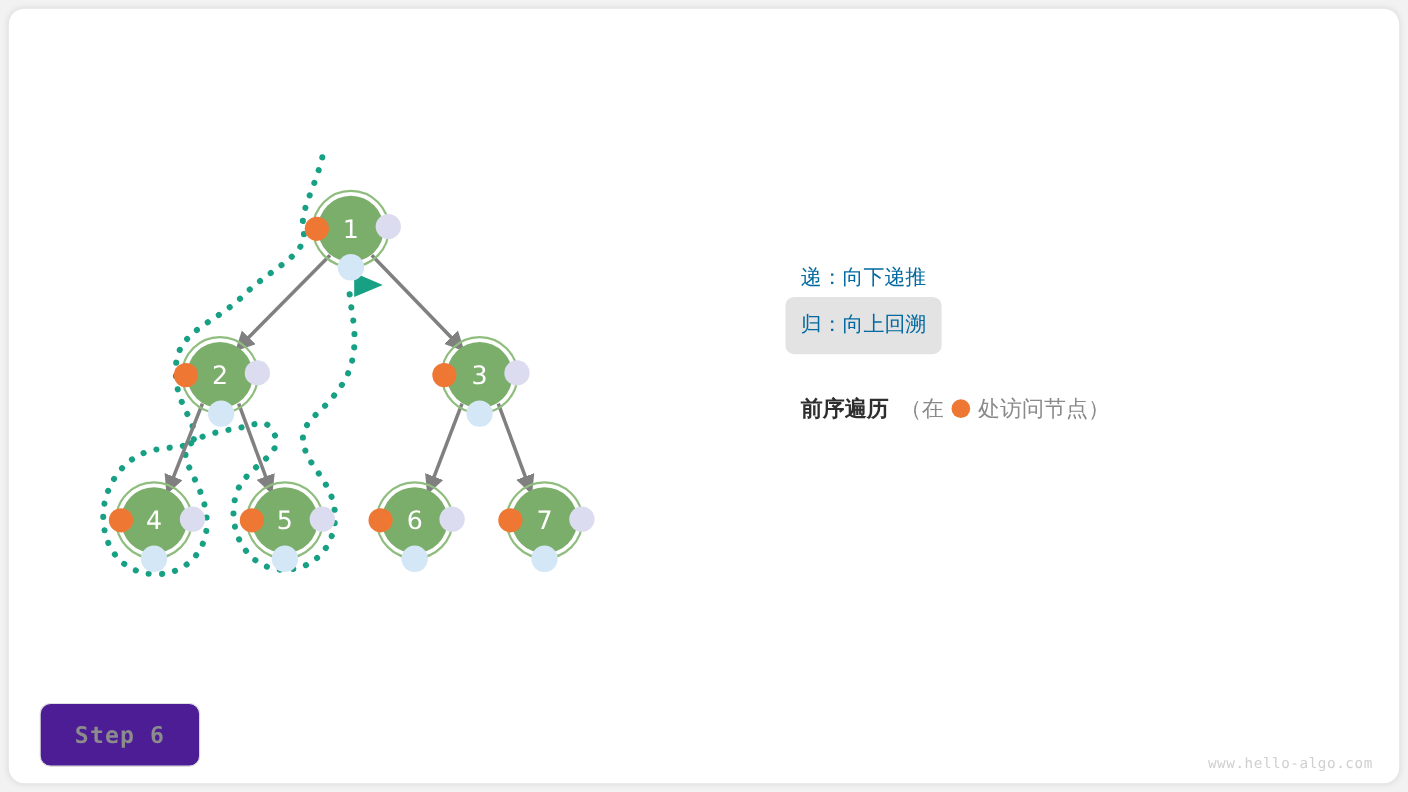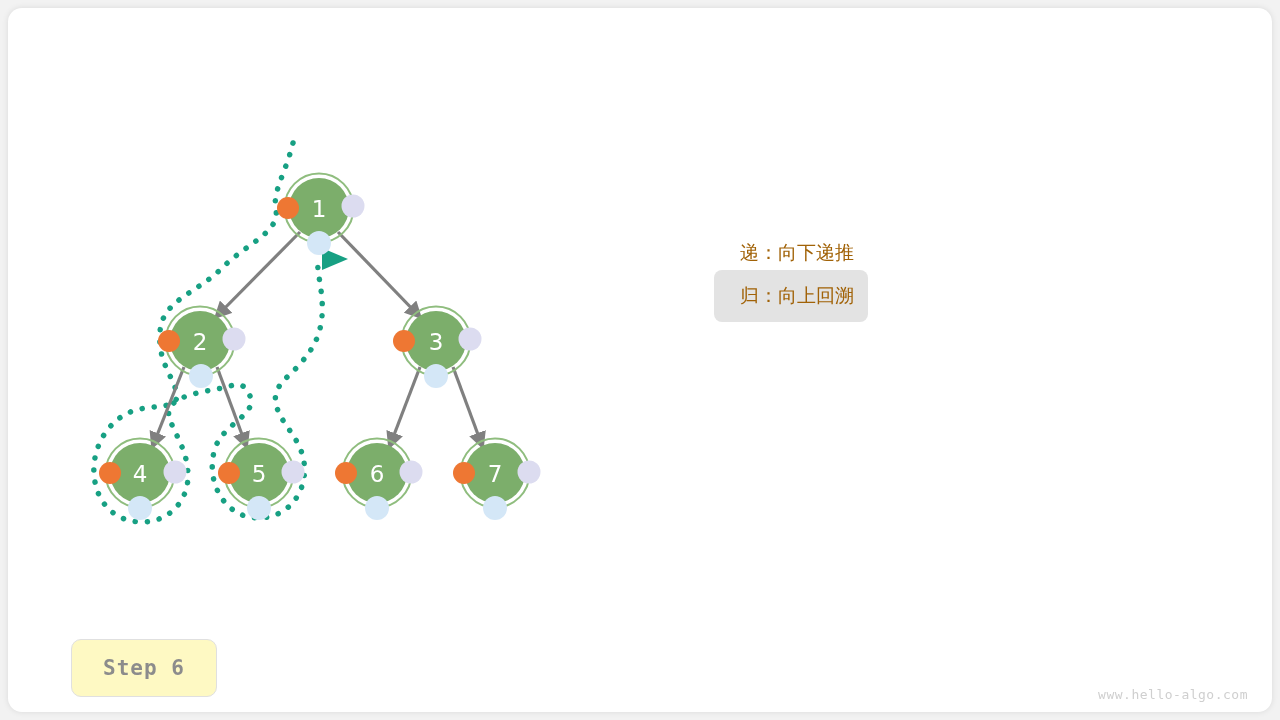--- a/index.html
+++ b/index.html
@@ -47,24 +47,23 @@
   
   #legend {
     position: absolute;
     left: 728px;
     top: 236px;
     width: 500px;
   }
   .legend-line {
     font-family: Liberation Sans, sans-serif;
     font-size: 19px;
-    color: #a16207;
+    color: #0369a1;
     line-height: 1.55;
     white-space: nowrap;
-    margin-left: 12px;
   }
   .legend-row {
     display: flex;
     align-items: center;
     height: 34px;
   }
   .legend-row.highlight {
     background: #e3e3e3;
     border-radius: 8px;
     padding: 0 14px;
@@ -105,30 +104,29 @@
 
   
   #step-badge {
     position: absolute;
     left: 36px;
     top: 639px;
     width: 144px;
     height: 56px;
     border: 1px solid #e0e0e0;
     border-radius: 10px;
-    background: #fef9c3;
+    background: #4c1d95;
     display: flex;
     align-items: center;
     justify-content: center;
     font-family: "DejaVu Sans Mono", "Liberation Mono", monospace;
     font-size: 21px;
     font-weight: bold;
     color: #8c8c8c;
     letter-spacing: 1px;
-    margin-left: 35px;
   }
 
   
   #watermark {
     position: absolute;
     right: 32px;
     bottom: 18px;
     font-family: "DejaVu Sans Mono", "Liberation Mono", monospace;
     font-size: 13px;
     color: #cfcfcf;
@@ -247,20 +245,26 @@
 
   <div id="legend">
     <div class="legend-row">
       <span class="legend-line kw">递：向下递推</span>
     </div>
     <div class="legend-row highlight">
       <span class="legend-line kw">归：向上回溯</span>
     </div>
 
     <div id="traversal-block">
+      <div class="trav-title">
+        <span class="bold">前序遍历</span>
+        <span class="muted" style="margin-left:10px">（在</span>
+        <span class="dot-inline"></span>
+        <span class="muted">处访问节点）</span>
+      </div>
     </div>
   </div>
 
   <div id="step-badge">
     <span>Step 6</span>
   </div>
 
   <div id="watermark">
     <span>www.hello-algo.com</span>
   </div>

